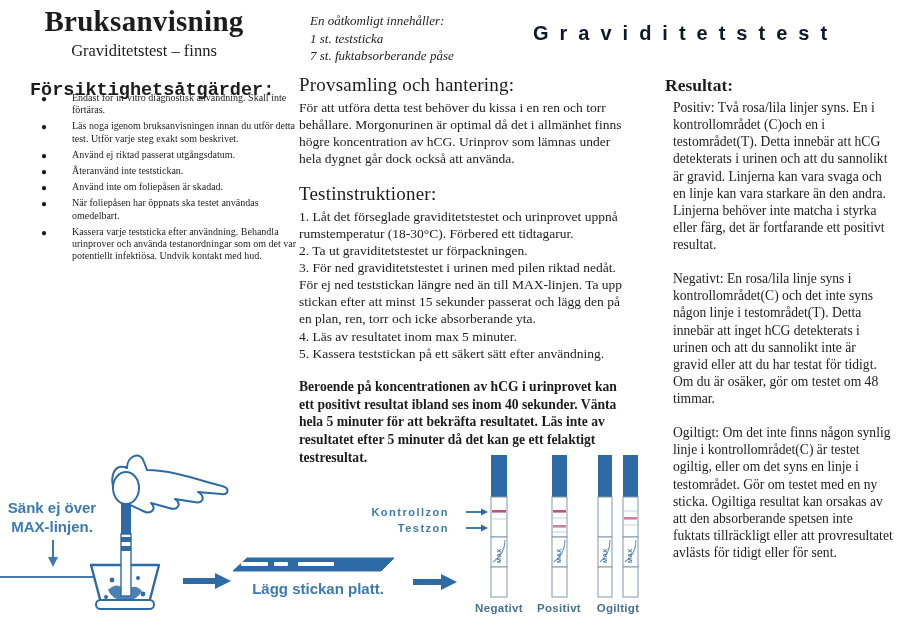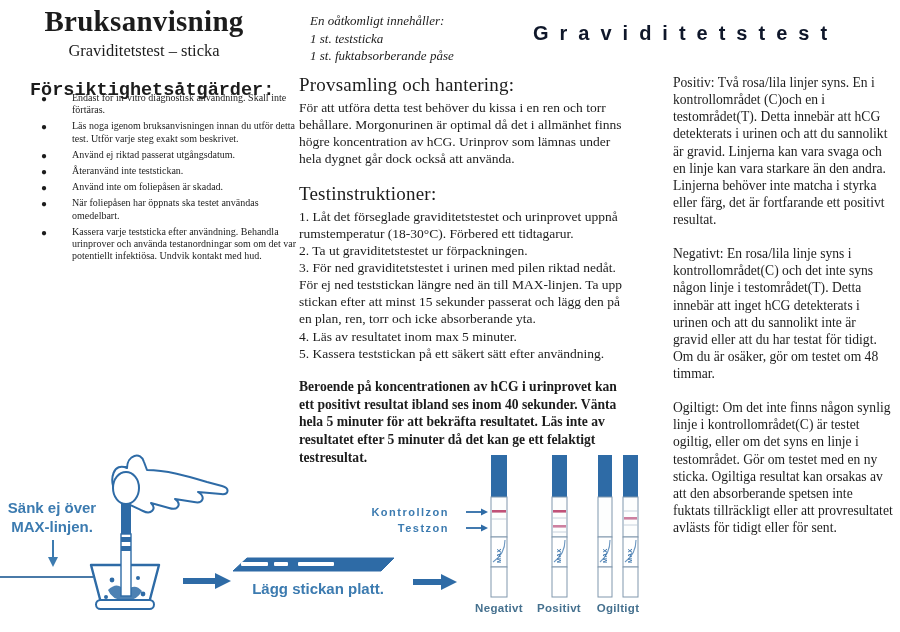--- a/index.html
+++ b/index.html
@@ -39,27 +39,27 @@
   .strip-label { font-size:11.5px; font-weight:600; fill:#46718f; letter-spacing:.3px; }
   .max-label { font-size:6px; font-weight:bold; fill:#2e6ba6; letter-spacing:.5px; }
 </style>
 </head>
 <body>
 
 <div class="page">
 
   <div class="title-block">
     <div class="doc-title">Bruksanvisning</div>
-    <div class="doc-subtitle">Graviditetstest – sticka</div>
+    <div class="doc-subtitle">Graviditetstest – finns</div>
   </div>
 
   <div class="package-block">
     <div>En oåtkomligt innehåller:</div>
     <div>1 st. teststicka</div>
-    <div>1 st. fuktabsorberande påse</div>
+    <div>7 st. fuktabsorberande påse</div>
   </div>
 
   <div class="brand">Graviditetstest</div>
 
   <div class="precautions-heading">Försiktighetsåtgärder:</div>
   <ul class="precautions-list">
     <li>Endast för in-vitro diagnostisk användning. Skall inte förtäras.</li>
     <li>Läs noga igenom bruksanvisningen innan du utför detta test. Utför varje steg exakt som beskrivet.</li>
     <li>Använd ej riktad passerat utgångsdatum.</li>
     <li>Återanvänd inte teststickan.</li>
@@ -77,20 +77,21 @@
       <p>1. Låt det förseglade graviditetstestet och urinprovet uppnå rumstemperatur (18-30°C). Förbered ett tidtagarur.</p>
       <p>2. Ta ut graviditetstestet ur förpackningen.</p>
       <p>3. För ned graviditetstestet i urinen med pilen riktad nedåt. För ej ned teststickan längre ned än till MAX-linjen. Ta upp stickan efter att minst 15 sekunder passerat och lägg den på en plan, ren, torr och icke absorberande yta.</p>
       <p>4. Läs av resultatet inom max 5 minuter.</p>
       <p>5. Kassera teststickan på ett säkert sätt efter användning.</p>
     </div>
     <p class="warning">Beroende på koncentrationen av hCG i urinprovet kan ett positivt resultat ibland ses inom 40 sekunder. Vänta hela 5 minuter för att bekräfta resultatet. Läs inte av resultatet efter 5 minuter då det kan ge ett felaktigt testresultat.</p>
   </div>
 
   <div class="col-right">
+    <h2 class="results-heading">Resultat:</h2>
     <p class="result-para">Positiv: Två rosa/lila linjer syns. En i kontrollområdet (C)och en i testområdet(T).  Detta innebär att hCG detekterats i urinen och att du sannolikt är gravid. Linjerna kan vara svaga och en linje kan vara starkare än den andra. Linjerna behöver inte matcha i styrka eller färg, det är fortfarande ett positivt resultat.</p>
     <p class="result-para">Negativt: En rosa/lila linje syns i kontrollområdet(C) och det inte syns någon linje i testområdet(T). Detta innebär att inget hCG detekterats i urinen och att du sannolikt inte är gravid eller att du har testat för tidigt. Om du är osäker, gör om testet om 48 timmar.</p>
     <p class="result-para">Ogiltigt: Om det inte finns någon synlig linje i kontrollområdet(C) är testet ogiltig, eller om det syns en linje i testområdet. Gör om testet med en ny sticka. Ogiltiga resultat kan orsakas av att den absorberande spetsen inte fuktats tillräckligt eller att provresultatet avlästs för tidigt eller för sent.</p>
   </div>
 
   <svg class="diagram" viewBox="0 0 900 202">
 
     <text class="dip-label" x="52" y="83" text-anchor="middle">Sänk ej över</text>
     <text class="dip-label" x="52" y="102" text-anchor="middle">MAX-linjen.</text>
     <g>

